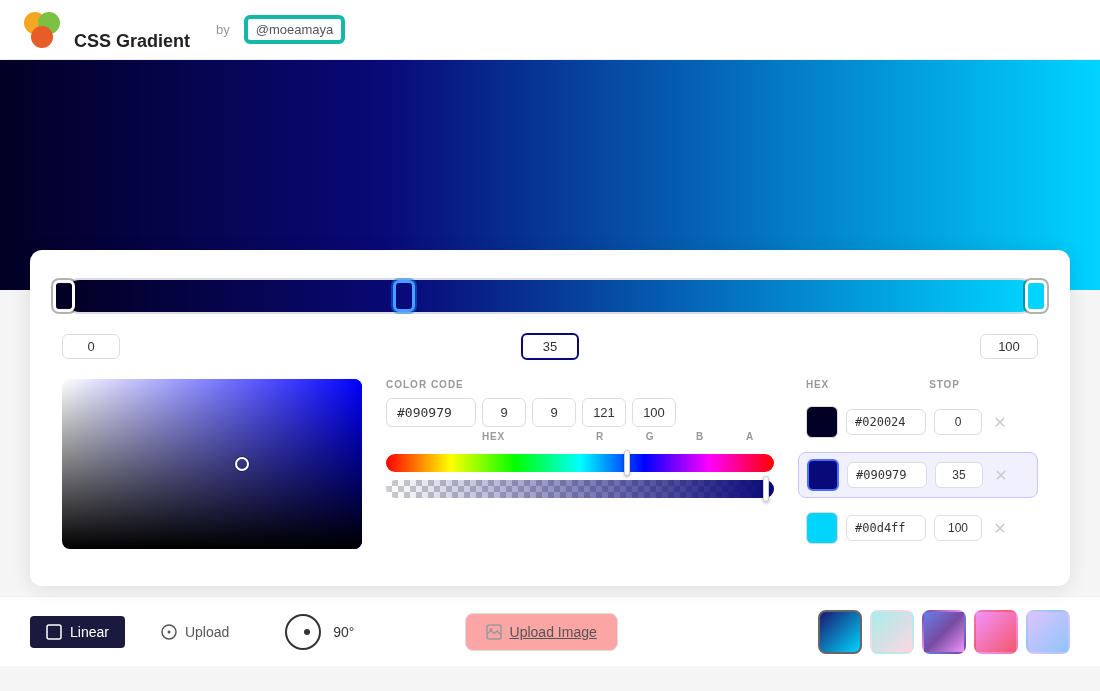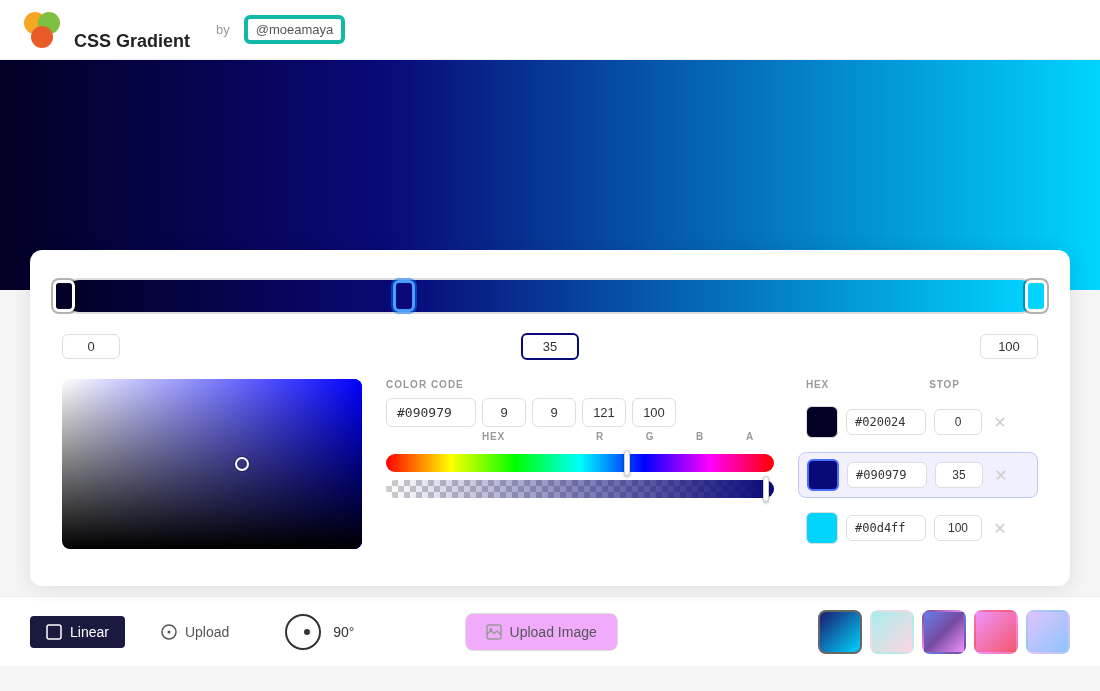--- a/index.html
+++ b/index.html
@@ -422,26 +422,27 @@
       color: #333;
       font-weight: 500;
     }
     .upload-btn {
       display: flex;
       align-items: center;
       gap: 8px;
       padding: 10px 20px;
       border: 1px solid #ddd;
       border-radius: 8px;
-      background: #f0abfc;
+      background: #fca5a5;
       cursor: pointer;
       font-size: 14px;
       color: #555;
       margin-left: auto;
       margin-right: auto;
+      text-decoration: underline;
     }
     .preset-swatches {
       display: flex;
       gap: 8px;
       margin-left: auto;
     }
     .preset-swatch {
       width: 44px;
       height: 44px;
       border-radius: 8px;

